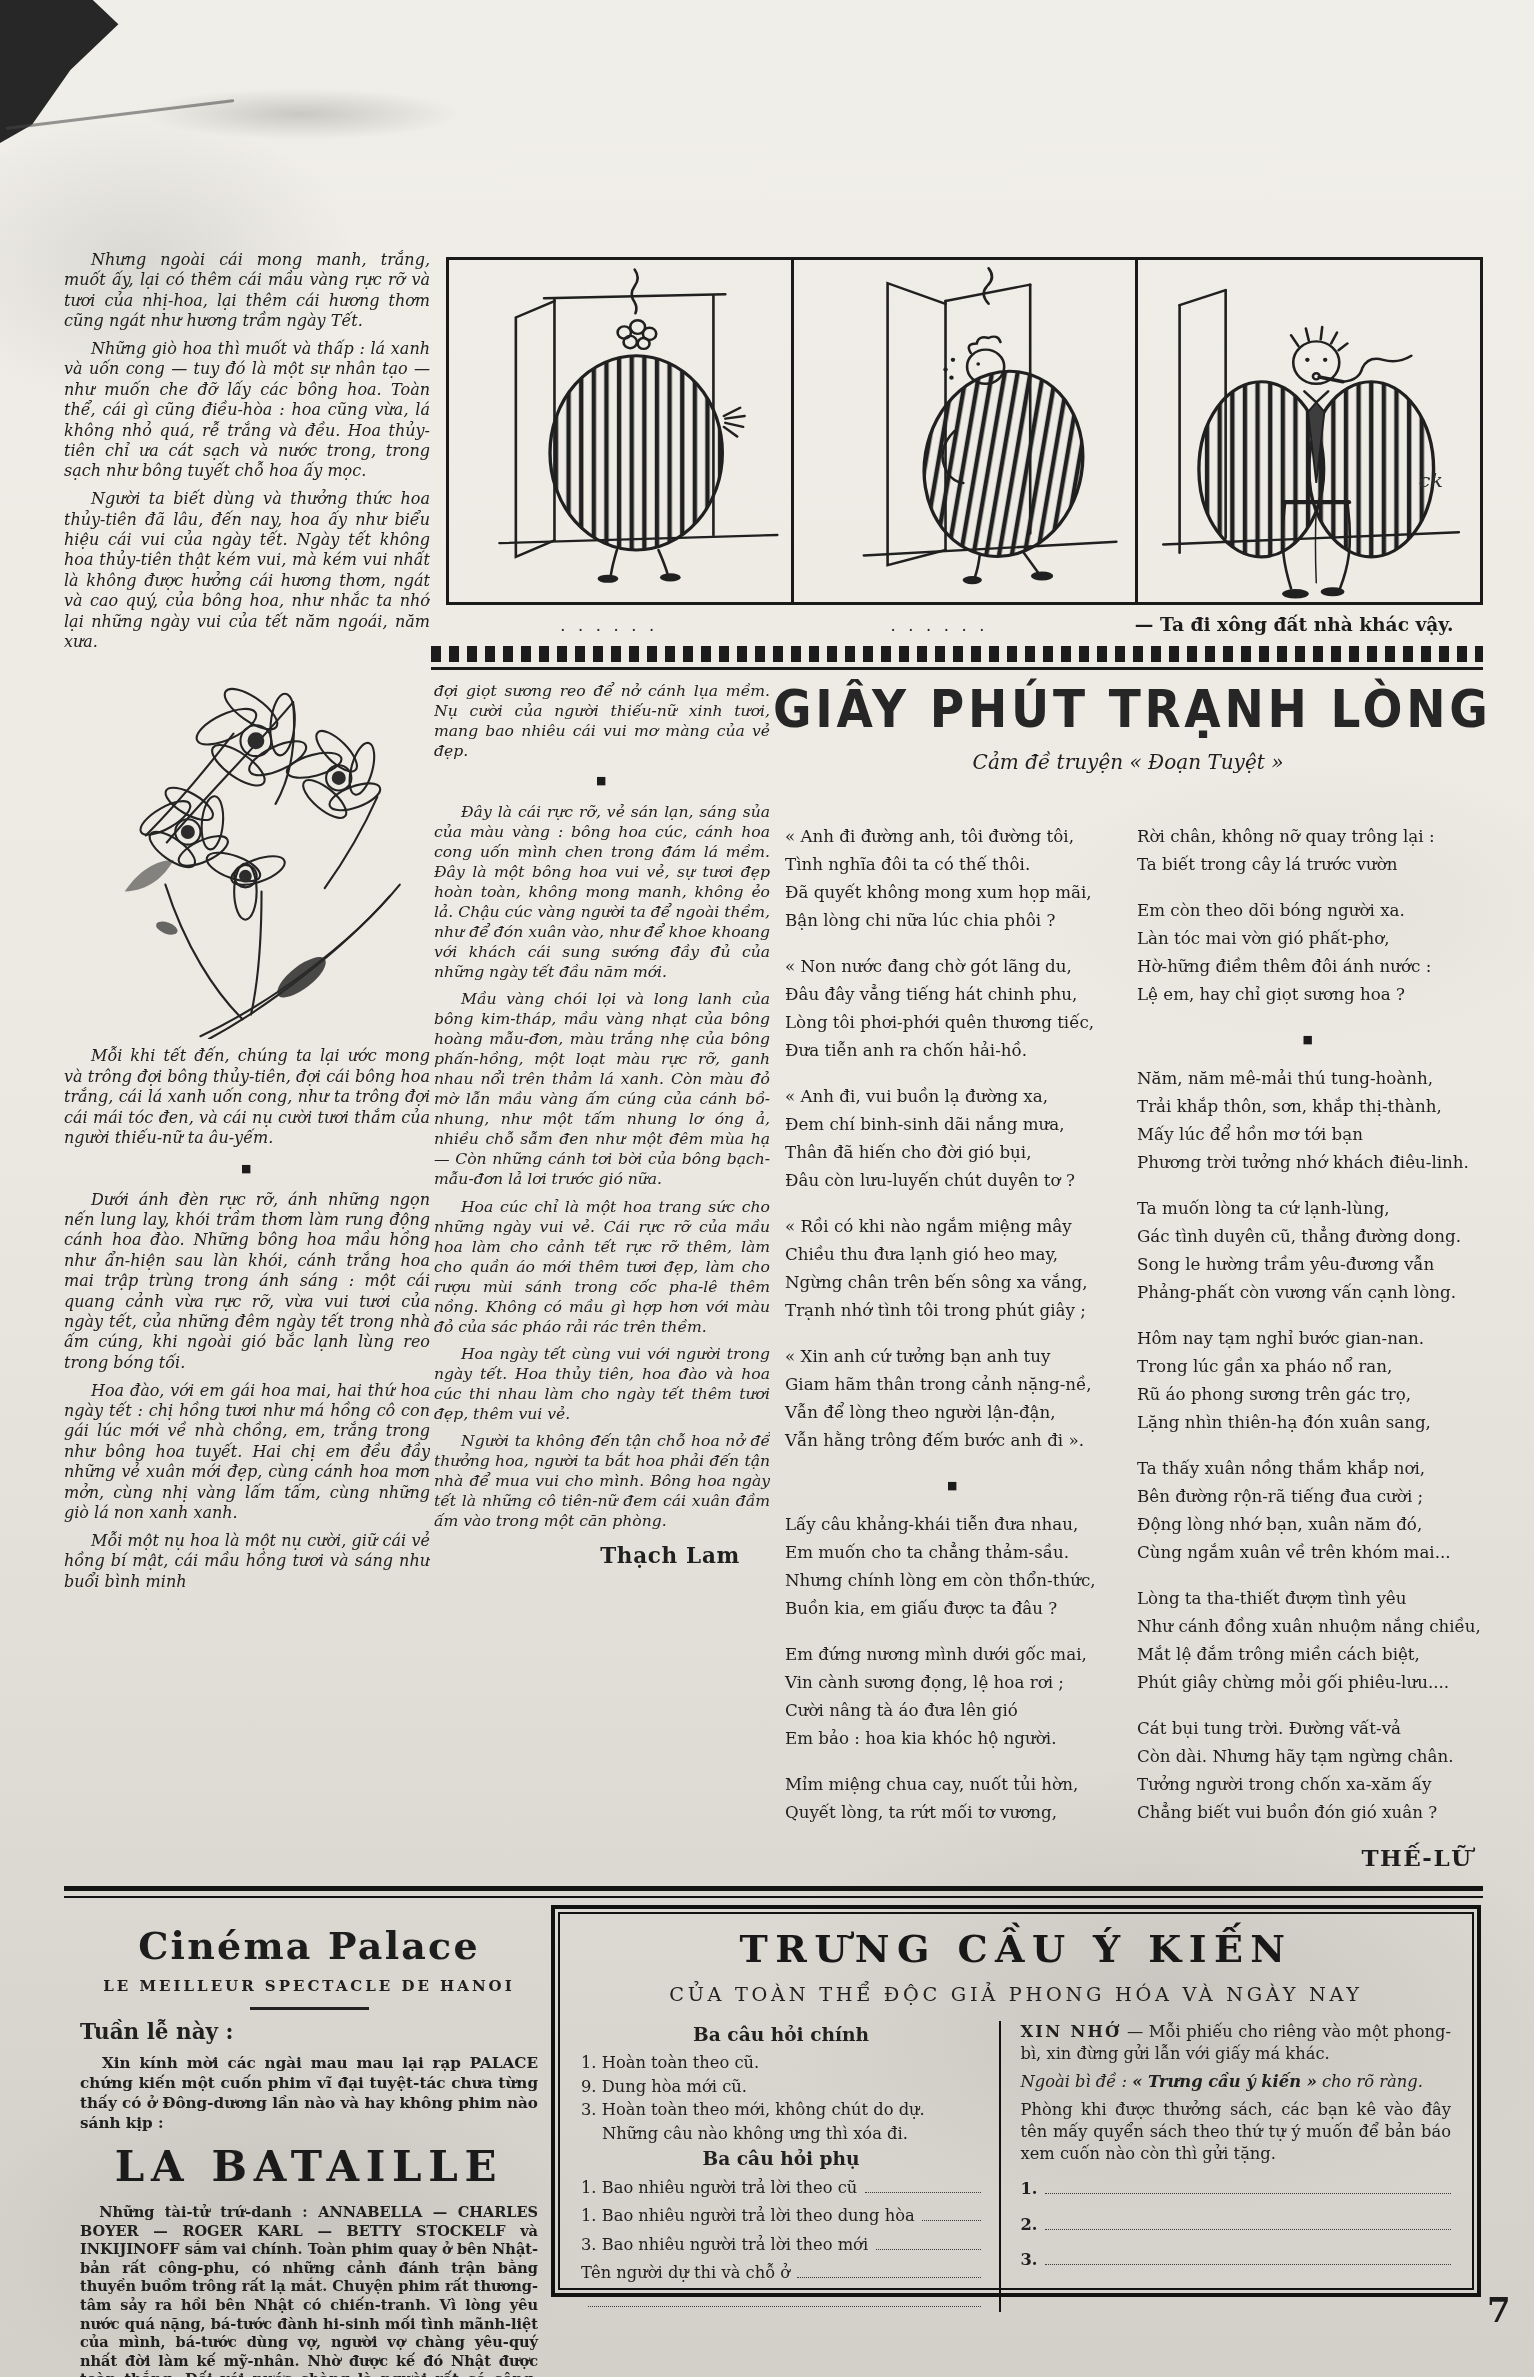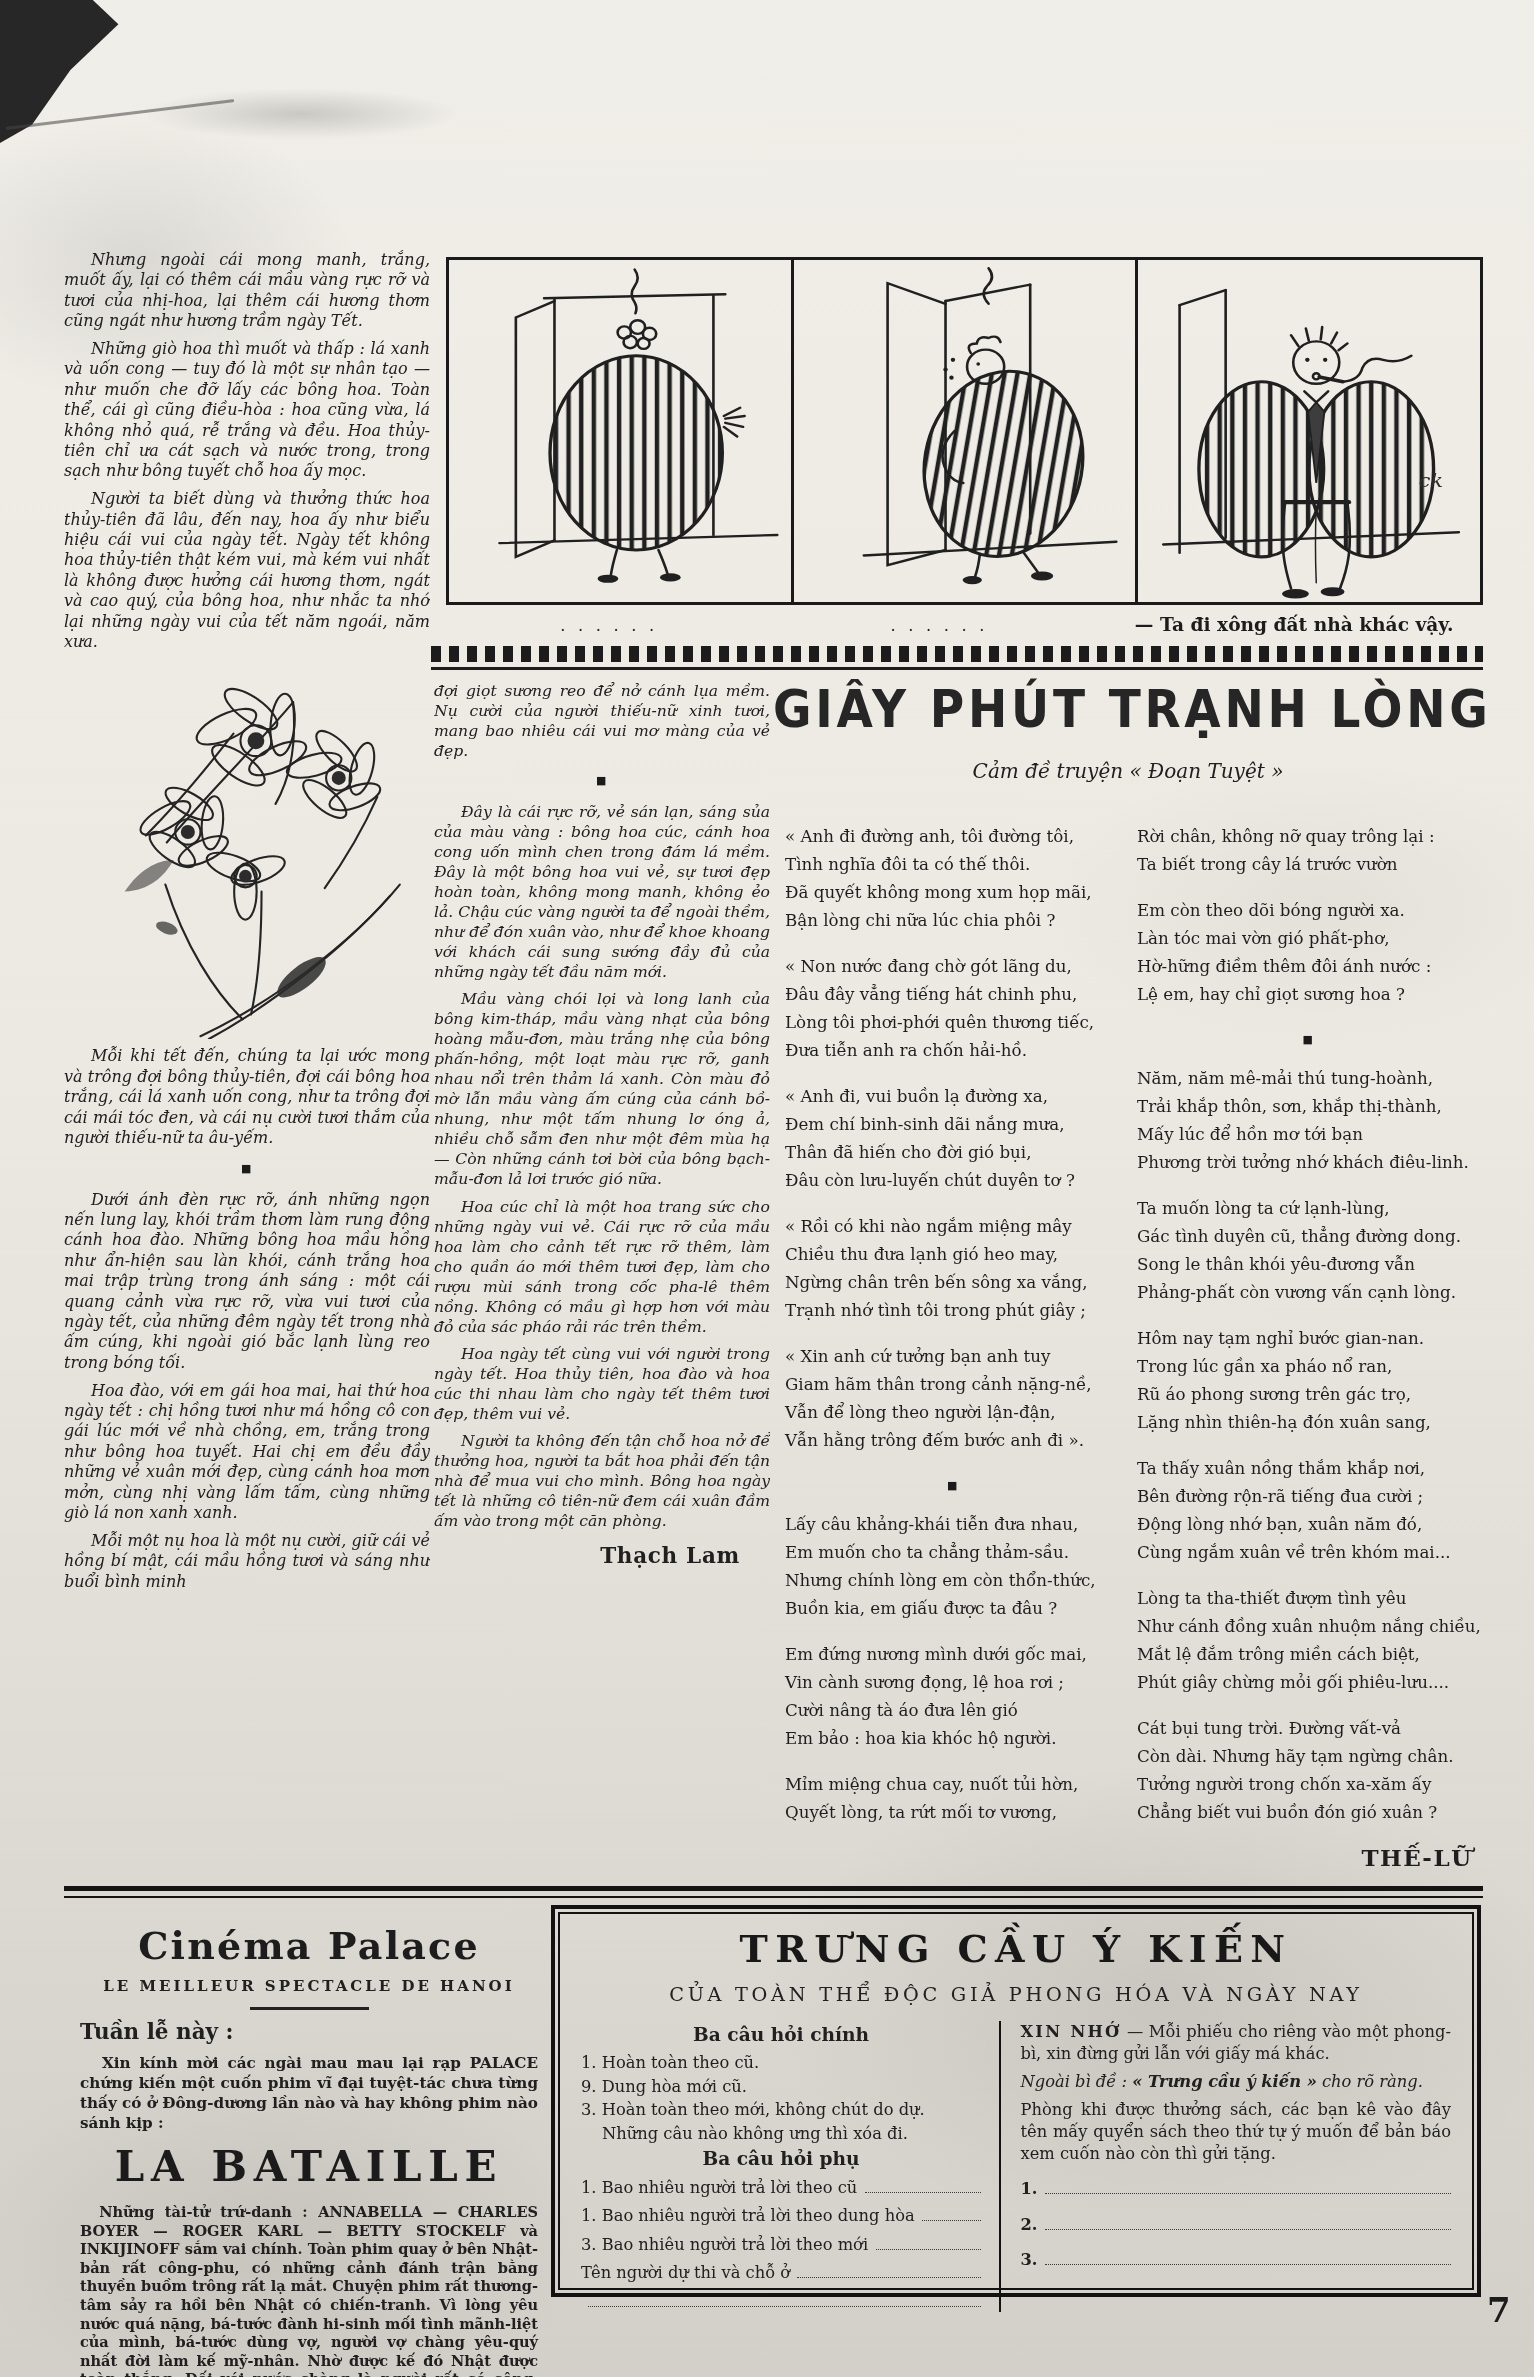--- a/index.html
+++ b/index.html
@@ -46,21 +46,21 @@
   .col-mid{position:absolute; left:434px; top:681px; width:336px; height:1163px; overflow:hidden;
     font-style:italic; font-size:15.6px; line-height:20px; text-align:justify;}
   .col-mid .para:first-child{text-indent:0;}
   .orn{text-align:center; font-style:normal; font-size:11px; margin:10.4px 0; letter-spacing:1.5px; color:#1b1b1b;}
   .sig-essay{font-style:normal; font-weight:bold; font-size:21.5px; text-align:right; padding-right:30px; margin-top:15px; letter-spacing:0.7px;}
 
   
   .poem-head{position:absolute; left:773px; top:681px; width:710px; text-align:center;}
   .poem-title{display:inline-block; font-family:"DejaVu Sans", sans-serif; font-weight:bold; font-size:47px;
     letter-spacing:3.7px; color:#262626; transform:scaleY(1.1); white-space:nowrap;}
-  .poem-subtitle{margin-top:23px; font-style:italic; font-size:20px;}
+  .poem-subtitle{margin-top:14px; font-style:italic; font-size:20px;}
   .poem-col{position:absolute; top:822px; font-size:16.7px; line-height:28px; color:#1e1e1e;}
   .poem-left{left:785px; width:336px;}
   .poem-right{left:1137px; width:343px;}
   .stanza{margin-bottom:18px;}
   .pline{white-space:nowrap;}
   .sig-poem{font-weight:bold; font-size:23px; text-align:right; padding-right:7.4px; letter-spacing:1.5px; margin-top:10.4px;}
 
   
   .bottom-rules{position:absolute; left:64px; top:1886px; width:1419px; height:5.2px; border-top:5.2px solid #141414; border-bottom:2.2px solid #141414;}
 
@@ -359,21 +359,21 @@
         <div class="orn">■</div>
         <div class="stanza">
           <div class="pline">Năm, năm mê-mải thú tung-hoành,</div>
           <div class="pline">Trải khắp thôn, sơn, khắp thị-thành,</div>
           <div class="pline">Mấy lúc để hồn mơ tới bạn</div>
           <div class="pline">Phương trời tưởng nhớ khách điêu-linh.</div>
         </div>
         <div class="stanza">
           <div class="pline">Ta muốn lòng ta cứ lạnh-lùng,</div>
           <div class="pline">Gác tình duyên cũ, thẳng đường dong.</div>
-          <div class="pline">Song le thân khói yêu-đương vẫn</div>
+          <div class="pline">Song le hường trầm yêu-đương vẫn</div>
           <div class="pline">Phảng-phất còn vương vấn cạnh lòng.</div>
         </div>
         <div class="stanza">
           <div class="pline">Hôm nay tạm nghỉ bước gian-nan.</div>
           <div class="pline">Trong lúc gần xa pháo nổ ran,</div>
           <div class="pline">Rũ áo phong sương trên gác trọ,</div>
           <div class="pline">Lặng nhìn thiên-hạ đón xuân sang,</div>
         </div>
         <div class="stanza">
           <div class="pline">Ta thấy xuân nồng thắm khắp nơi,</div>

